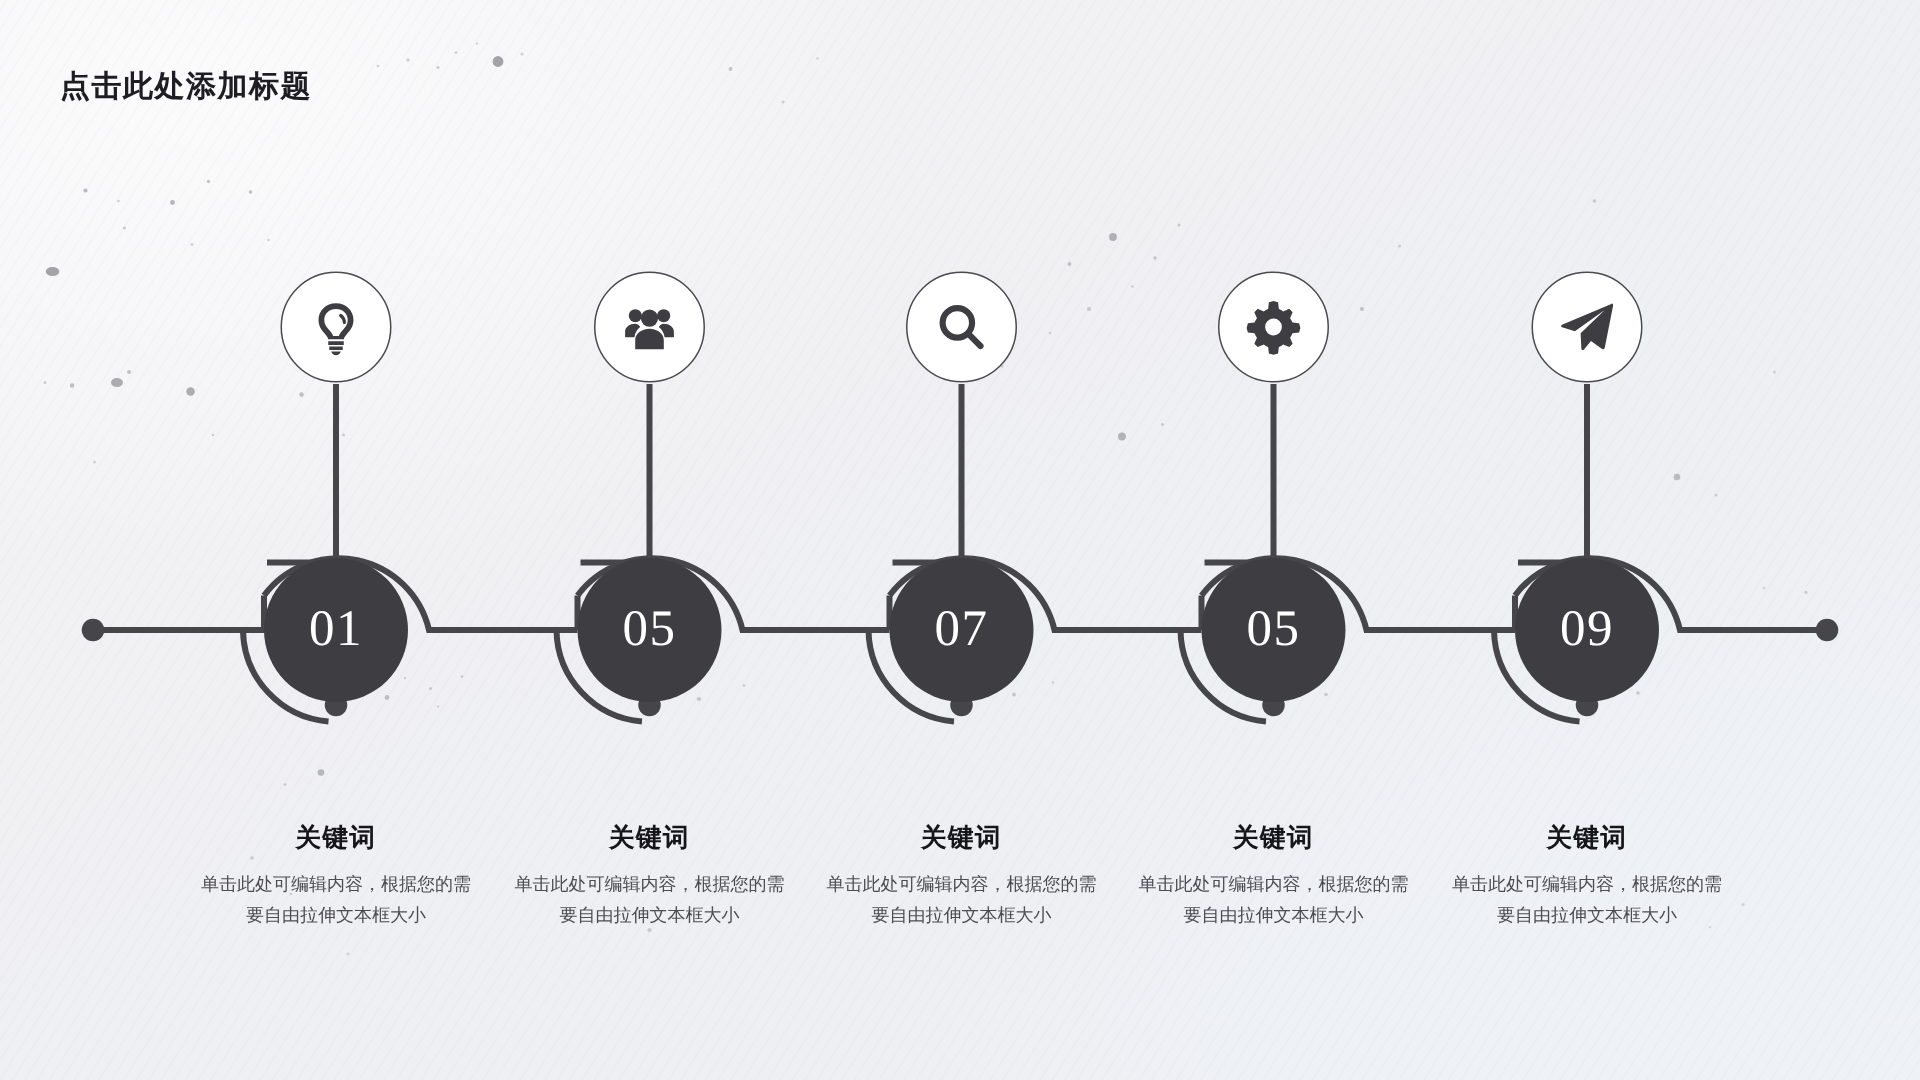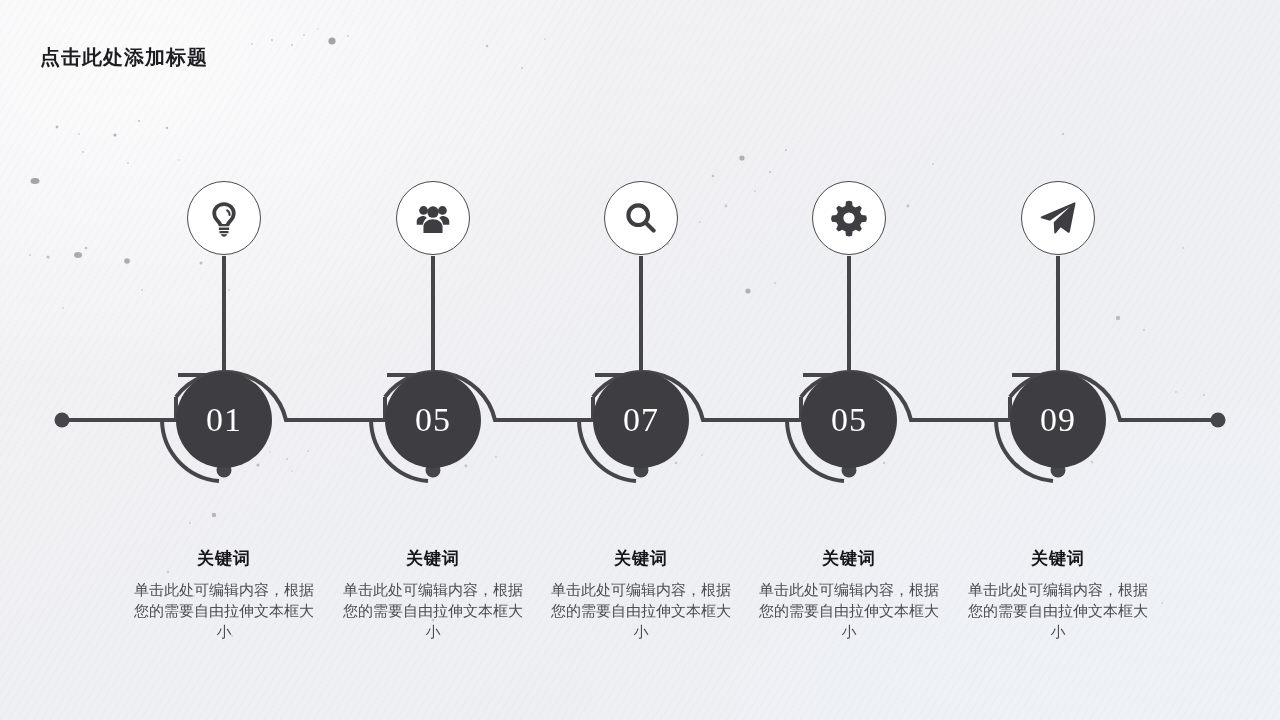--- a/index.html
+++ b/index.html
@@ -108,21 +108,21 @@
   }
   .caption-title {
     font-size: 17px;
     font-weight: bold;
     color: #16161a;
     letter-spacing: 1px;
     margin-bottom: 9px;
     margin-top: 32px;
   }
   .caption-body {
-    font-size: 15px;
+    font-size: 12px;
     line-height: 21px;
     color: #4c4c52;
     padding: 0 12px;
   }
 </style>
 </head>
 <body>
 
 <div id="slide">
 

